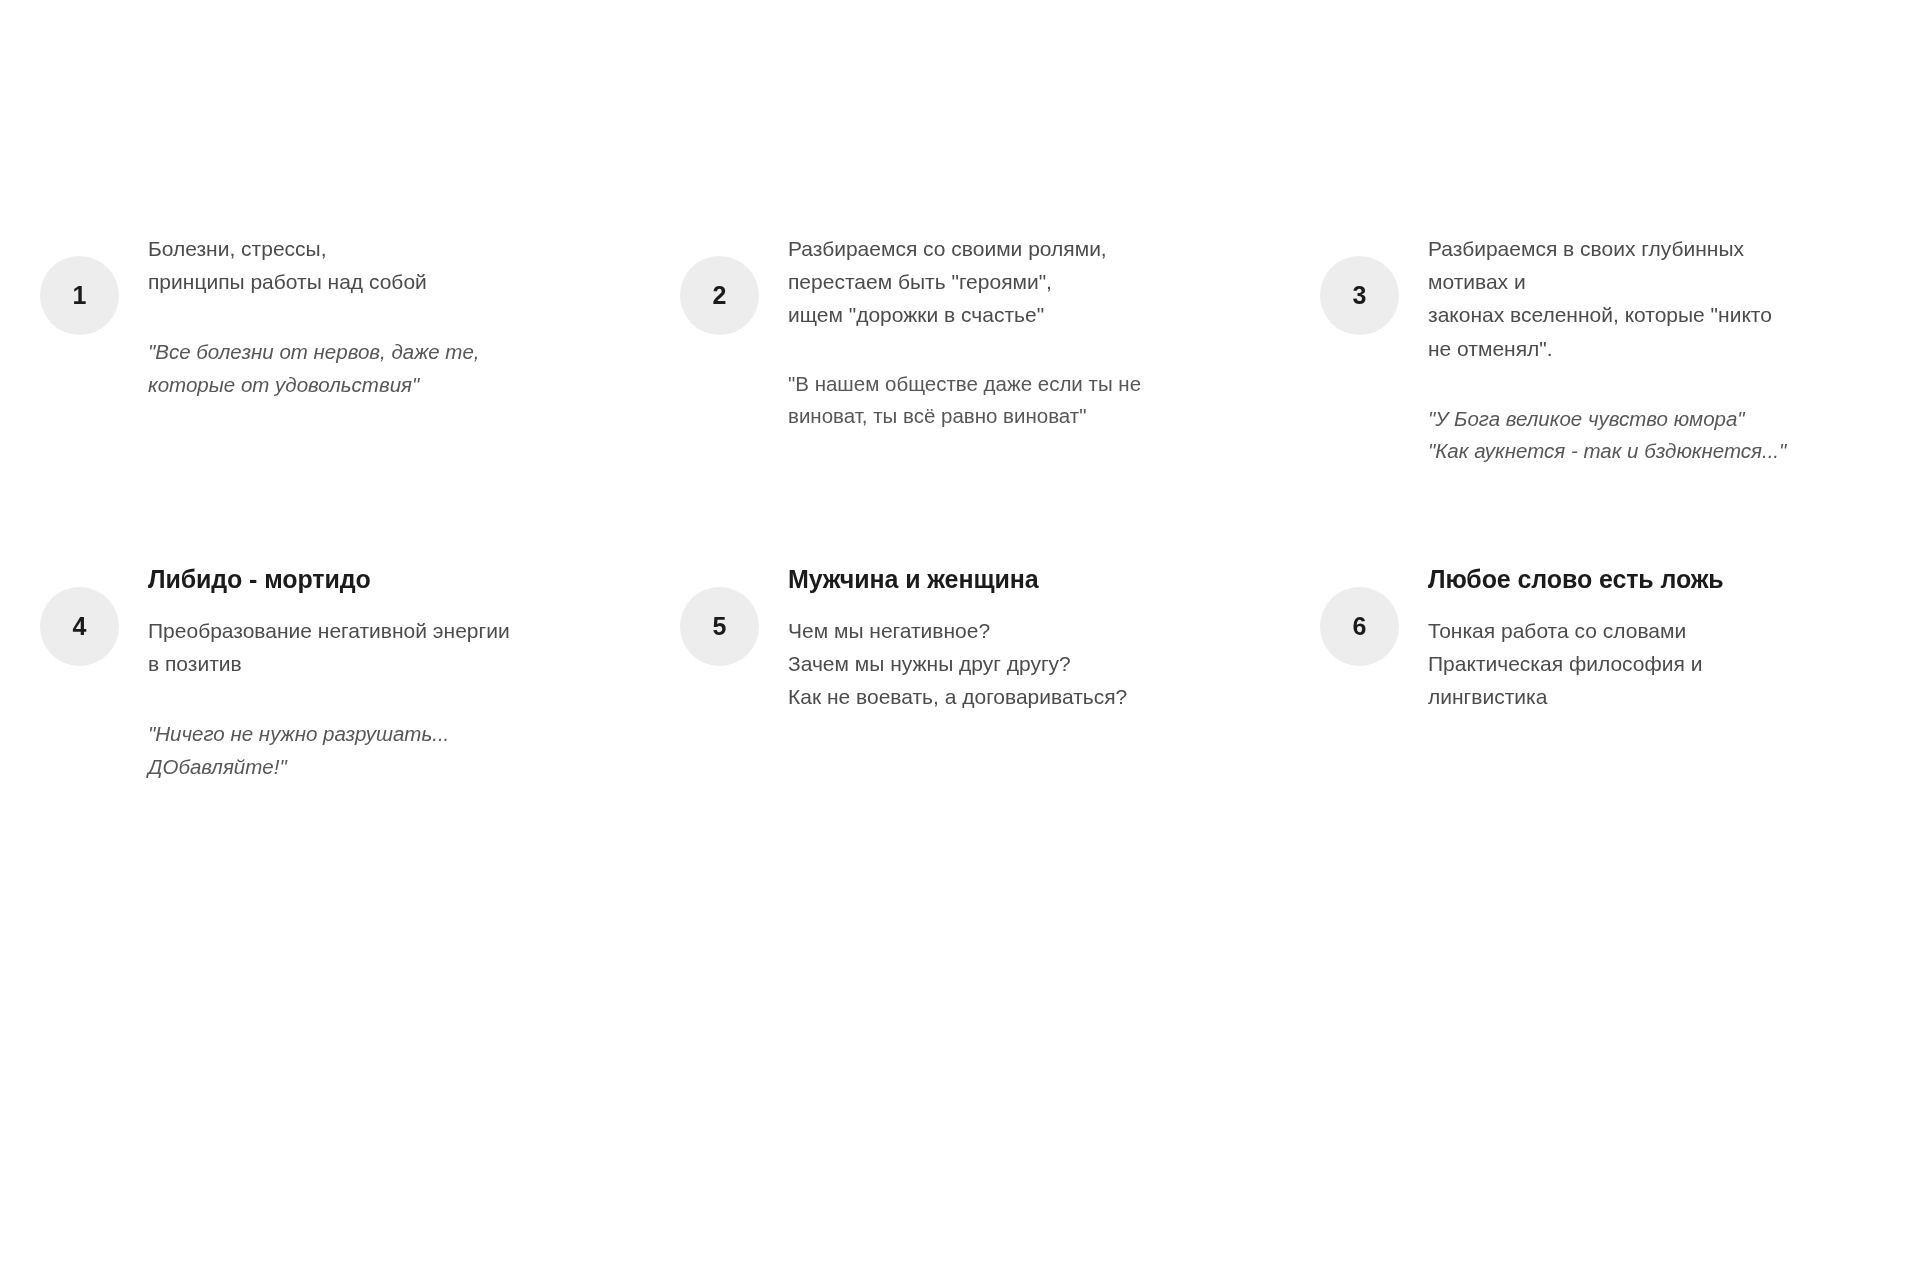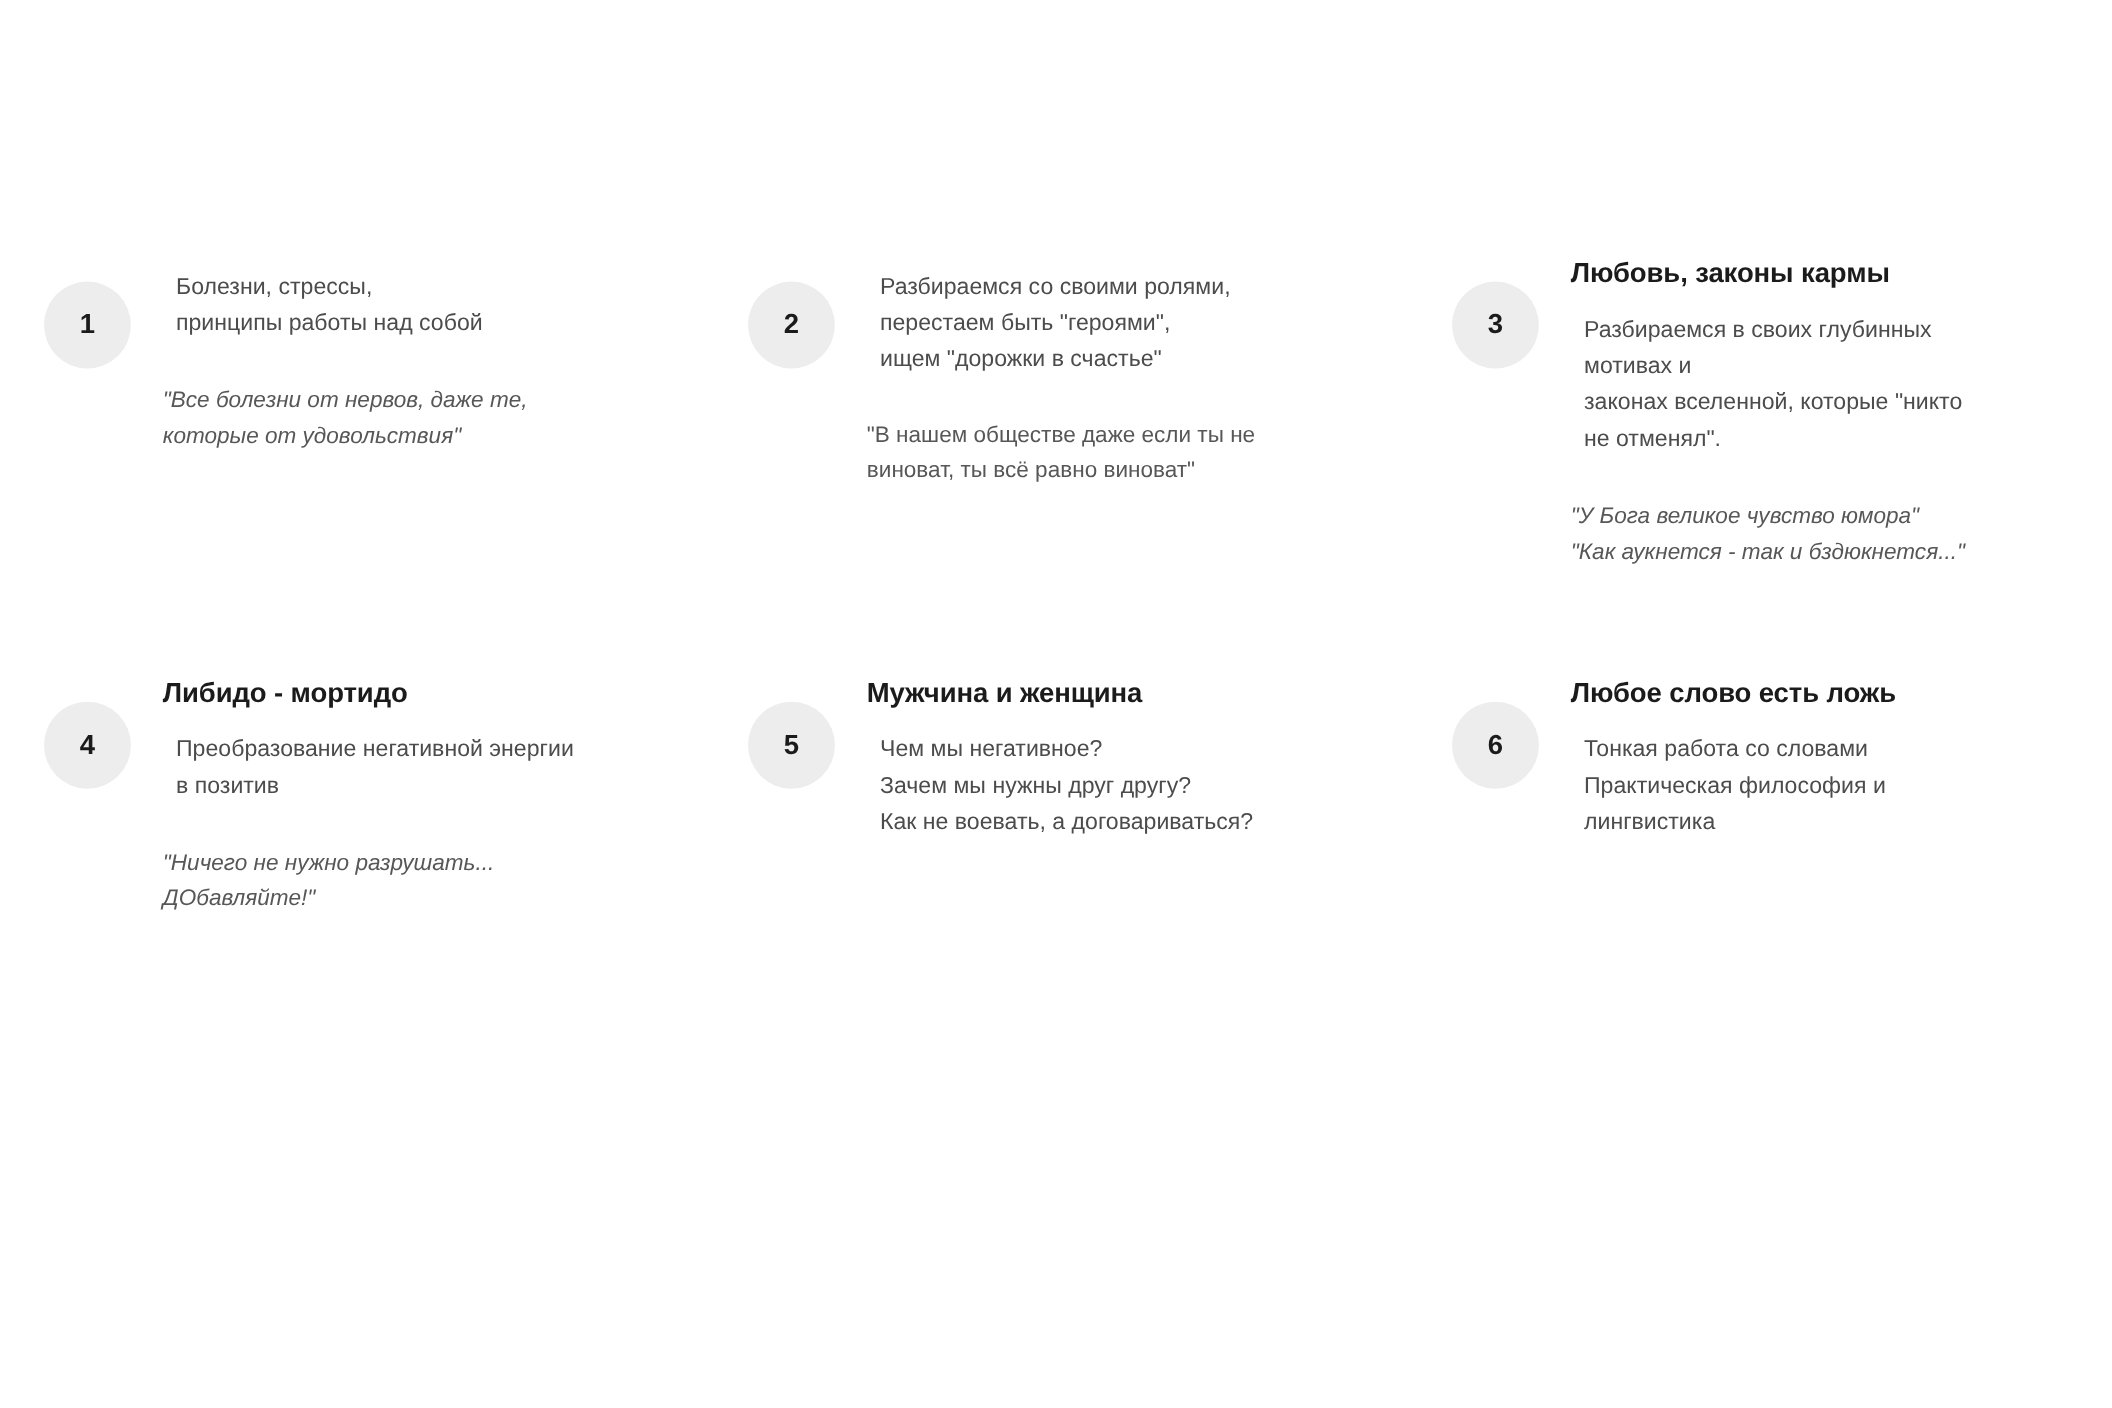--- a/index.html
+++ b/index.html
@@ -84,21 +84,21 @@
     letter-spacing: -0.1px;
     white-space: nowrap;
   }
 
   .body {
     font-family: "Liberation Sans", "DejaVu Sans", sans-serif;
     font-size: 21px;
     font-weight: normal;
     color: #4c4c4c;
     line-height: 1.58;
-    margin: 12px;
+    margin: 0;
   }
 
   .body div {
     white-space: nowrap;
   }
 
   .quote {
     font-family: "Liberation Sans", "DejaVu Sans", sans-serif;
     font-size: 20.5px;
     color: #575757;
@@ -157,21 +157,20 @@
             <div>"В нашем обществе даже если ты не</div>
             <div>виноват, ты всё равно виноват"</div>
           </div>
         </div>
       </div>
       <div class="item col-3">
         <div class="badge">
           <span class="badge-num">3</span>
         </div>
         <div class="content">
-          <h3 class="title">Любовь, законы кармы</h3>
           <div class="body">
             <div>Разбираемся в своих глубинных</div>
             <div>мотивах и</div>
             <div>законах вселенной, которые "никто</div>
             <div>не отменял".</div>
           </div>
           <div class="quote">
             <div>"У Бога великое чувство юмора"</div>
             <div>"Как аукнется - так и бздюкнется..."</div>
           </div>

